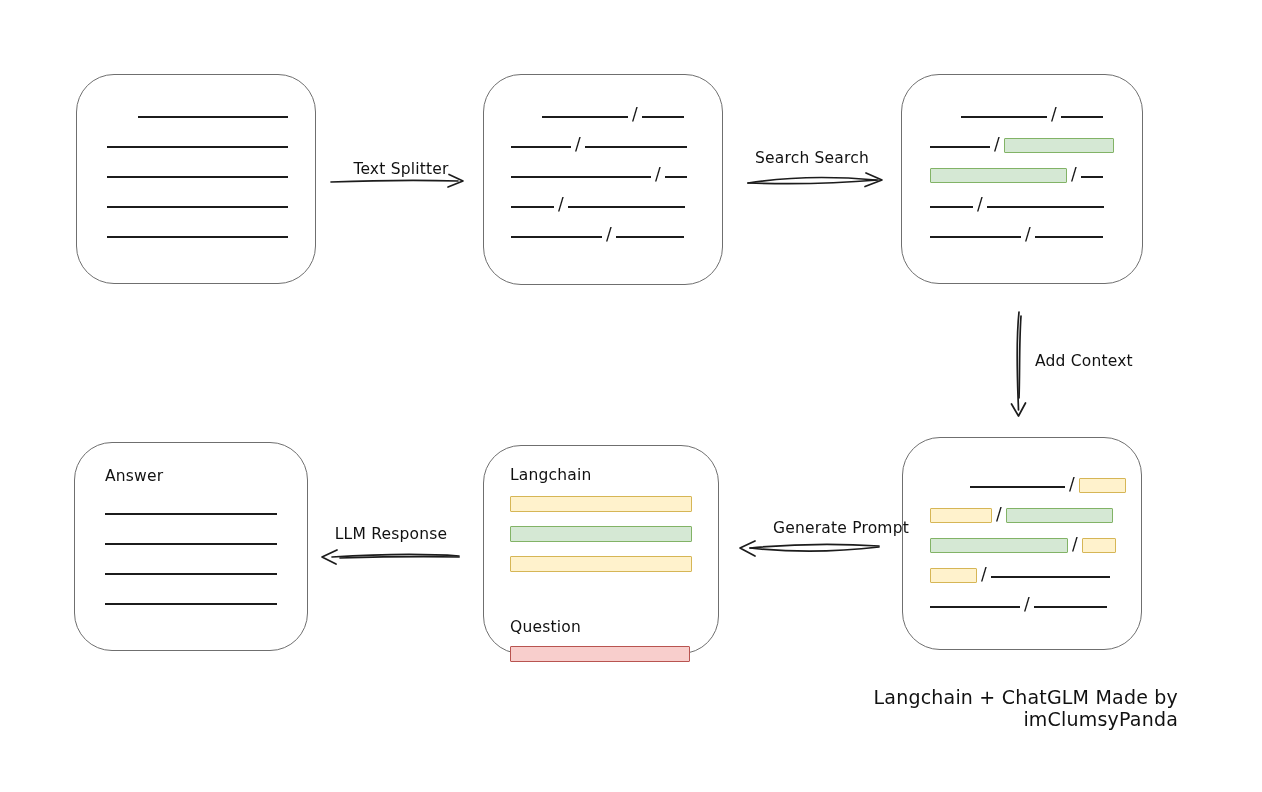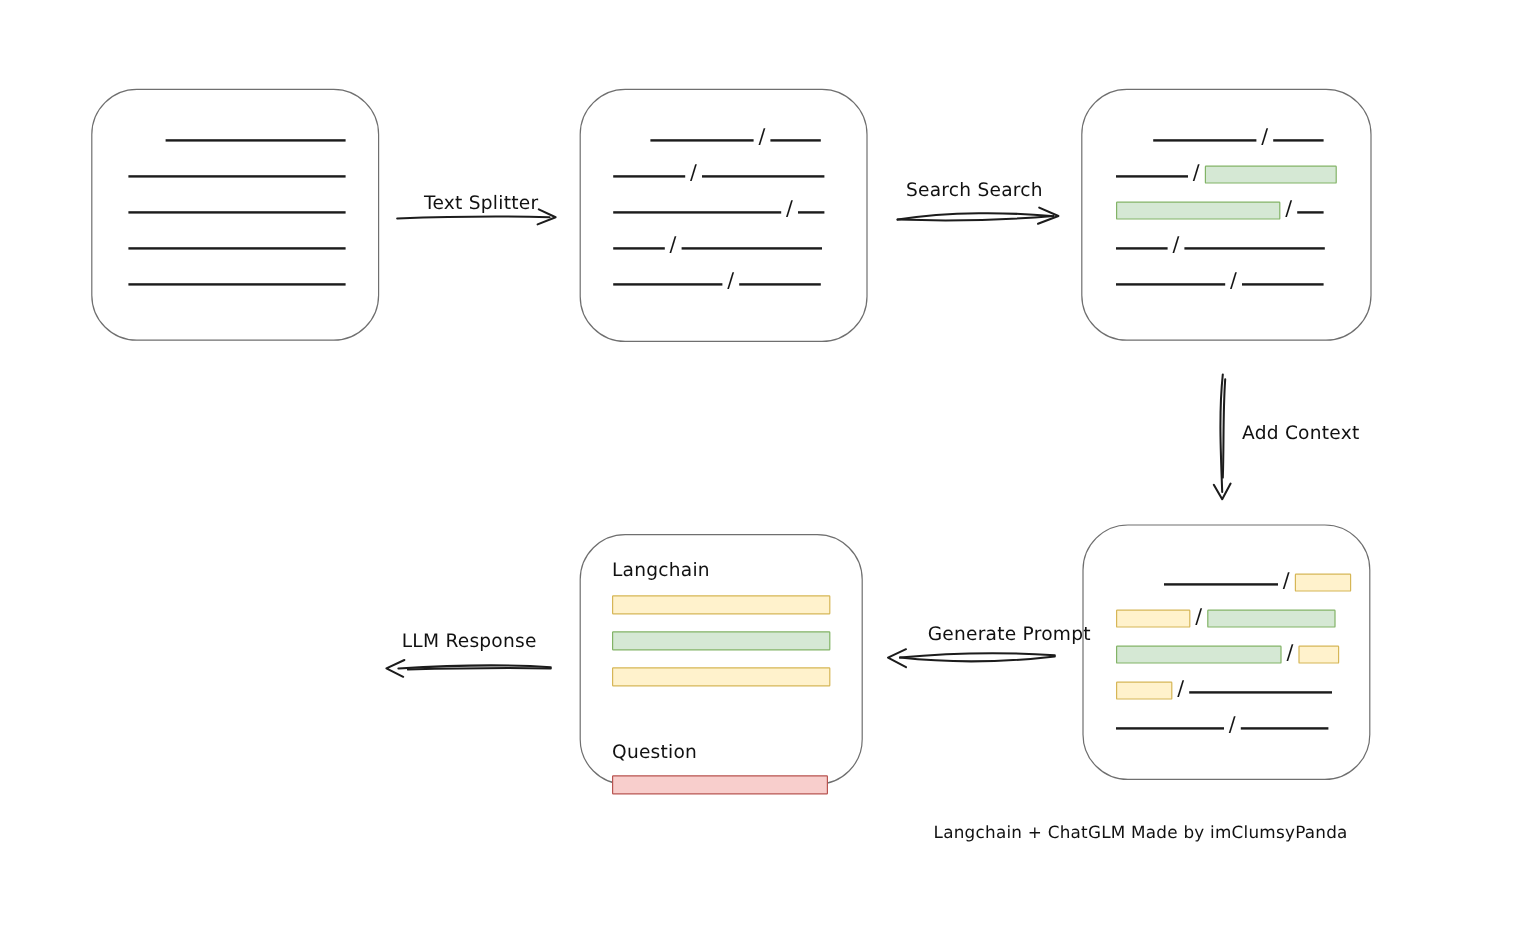--- a/index.html
+++ b/index.html
@@ -28,22 +28,22 @@
   #box-context .rows{padding:24px 0 0 27px;}
   #box-prompt{padding:20px 26px;}
   #box-prompt .node-label{margin-bottom:12px;}
   #box-prompt .q-label{margin-top:32px;margin-bottom:10px;}
   .bar-rows .seg-row{height:auto;margin-bottom:14px;}
   .bar-rows .chip{height:16px;margin-bottom:0;}
   #box-answer{padding:24px 30px;}
   #box-answer .answer-rows{margin-top:4px;}
   
   .arrow-label{position:absolute;font-size:15.5px;letter-spacing:.2px;color:#111;text-align:center;}
-  .caption{position:absolute;left:778px;top:686px;width:400px;text-align:left;
-    font-size:14px;letter-spacing:.2px;color:#111;}
+  .caption{position:absolute;left:778px;top:686px;width:400px;text-align:right;
+    font-size:19px;letter-spacing:.2px;color:#111;}
   svg.overlay{position:absolute;left:0;top:0;pointer-events:none;}
   svg.overlay path, svg.overlay polyline{stroke:#1c1c1c;stroke-width:1.7;fill:none;
     stroke-linecap:round;stroke-linejoin:round;}
 </style>
 </head>
 <body>
 
 <div class="canvas">
 
   <svg class="overlay" width="1262" height="792">
@@ -201,20 +201,37 @@
         </div>
       </div>
     <div class="node-label q-label">Question</div>
     <div class="rows bar-rows">
         <div class="seg-row">
           <span class="chip chip-red" style="width: 180px;"></span>
         </div>
       </div>
   </div>
 
+  <div class="node" id="box-answer" style="left:74px;top:442px;width:234px;height:209px;">
+    <div class="node-label">Answer</div>
+    <div class="rows answer-rows">
+        <div class="seg-row">
+          <span class="seg-line" style="width: 182px;"></span>
+        </div>
+        <div class="seg-row">
+          <span class="seg-line" style="width: 182px;"></span>
+        </div>
+        <div class="seg-row">
+          <span class="seg-line" style="width: 182px;"></span>
+        </div>
+        <div class="seg-row">
+          <span class="seg-line" style="width: 182px;"></span>
+        </div>
+      </div>
+  </div>
 
   <div class="arrow-label" style="left:333px;top:160px;width:136px;">Text Splitter</div>
   <div class="arrow-label" style="left:744px;top:149px;width:136px;">Search Search</div>
   <div class="arrow-label" style="left:1035px;top:352px;width:120px;text-align:left;">Add Context</div>
   <div class="arrow-label" style="left:766px;top:519px;width:150px;">Generate Prompt</div>
   <div class="arrow-label" style="left:321px;top:525px;width:140px;text-align:center;">LLM Response</div>
 
   <div class="caption">Langchain + ChatGLM Made by imClumsyPanda</div>
 </div>
 

